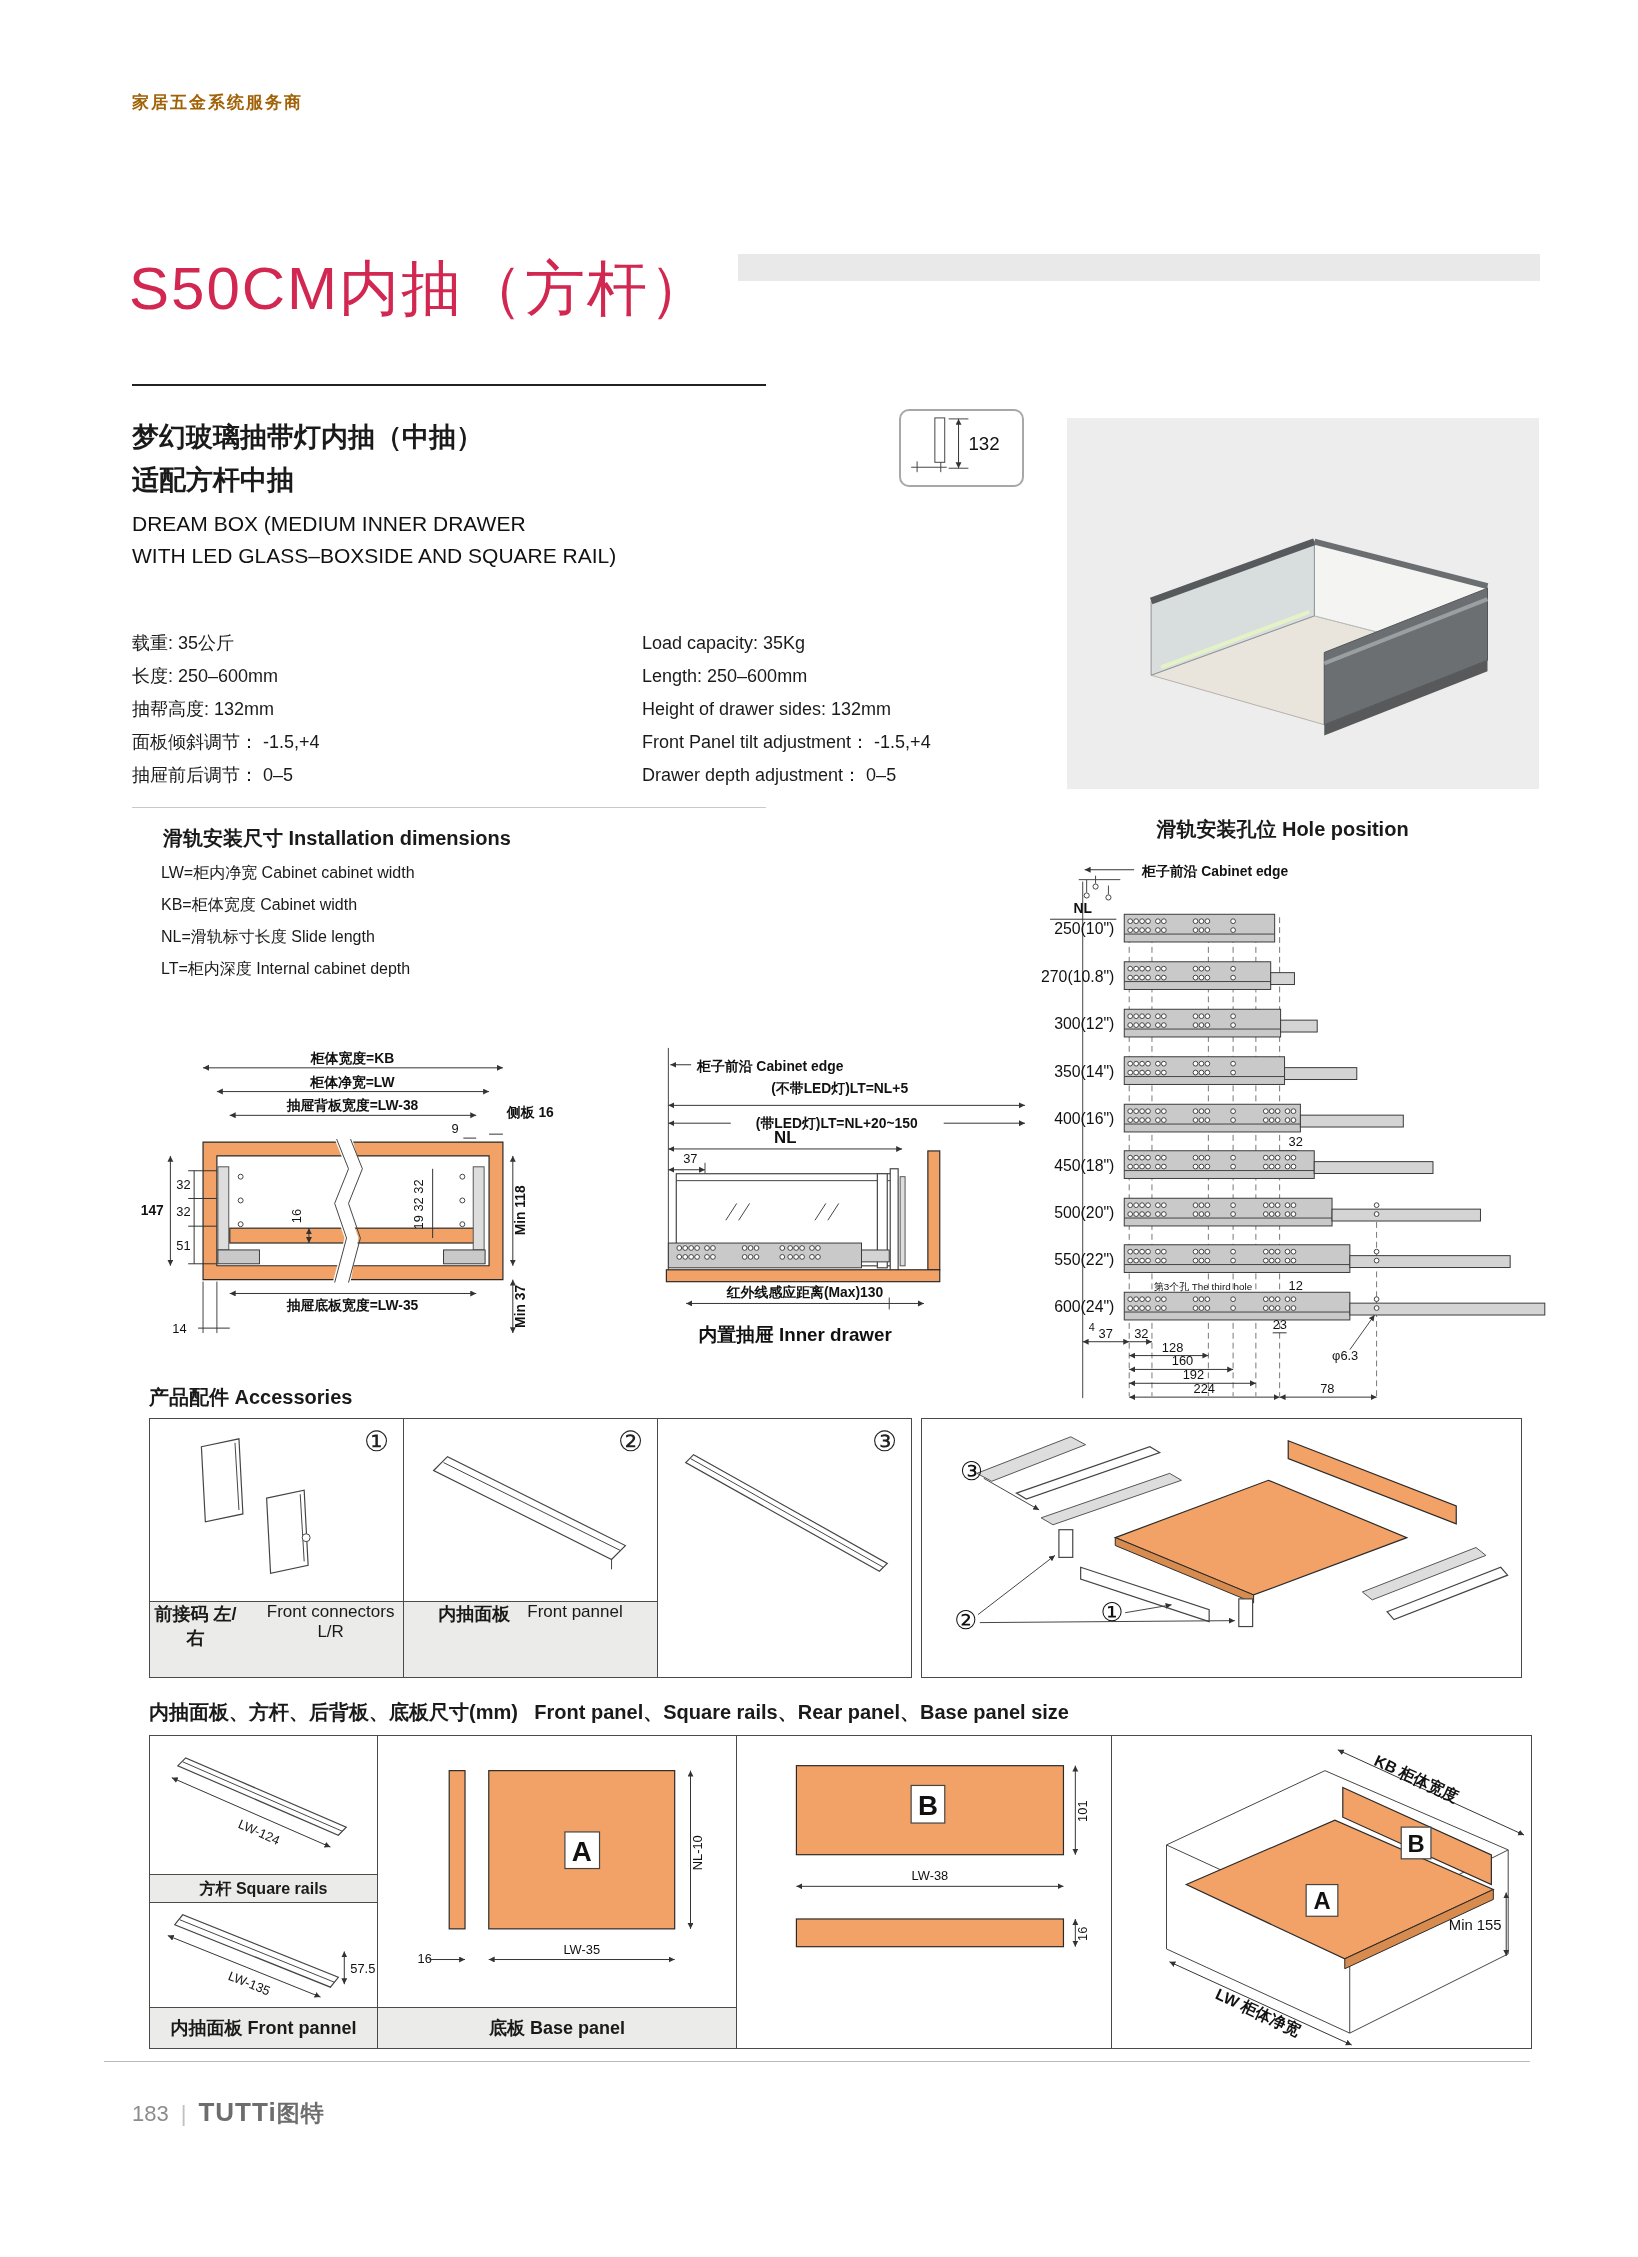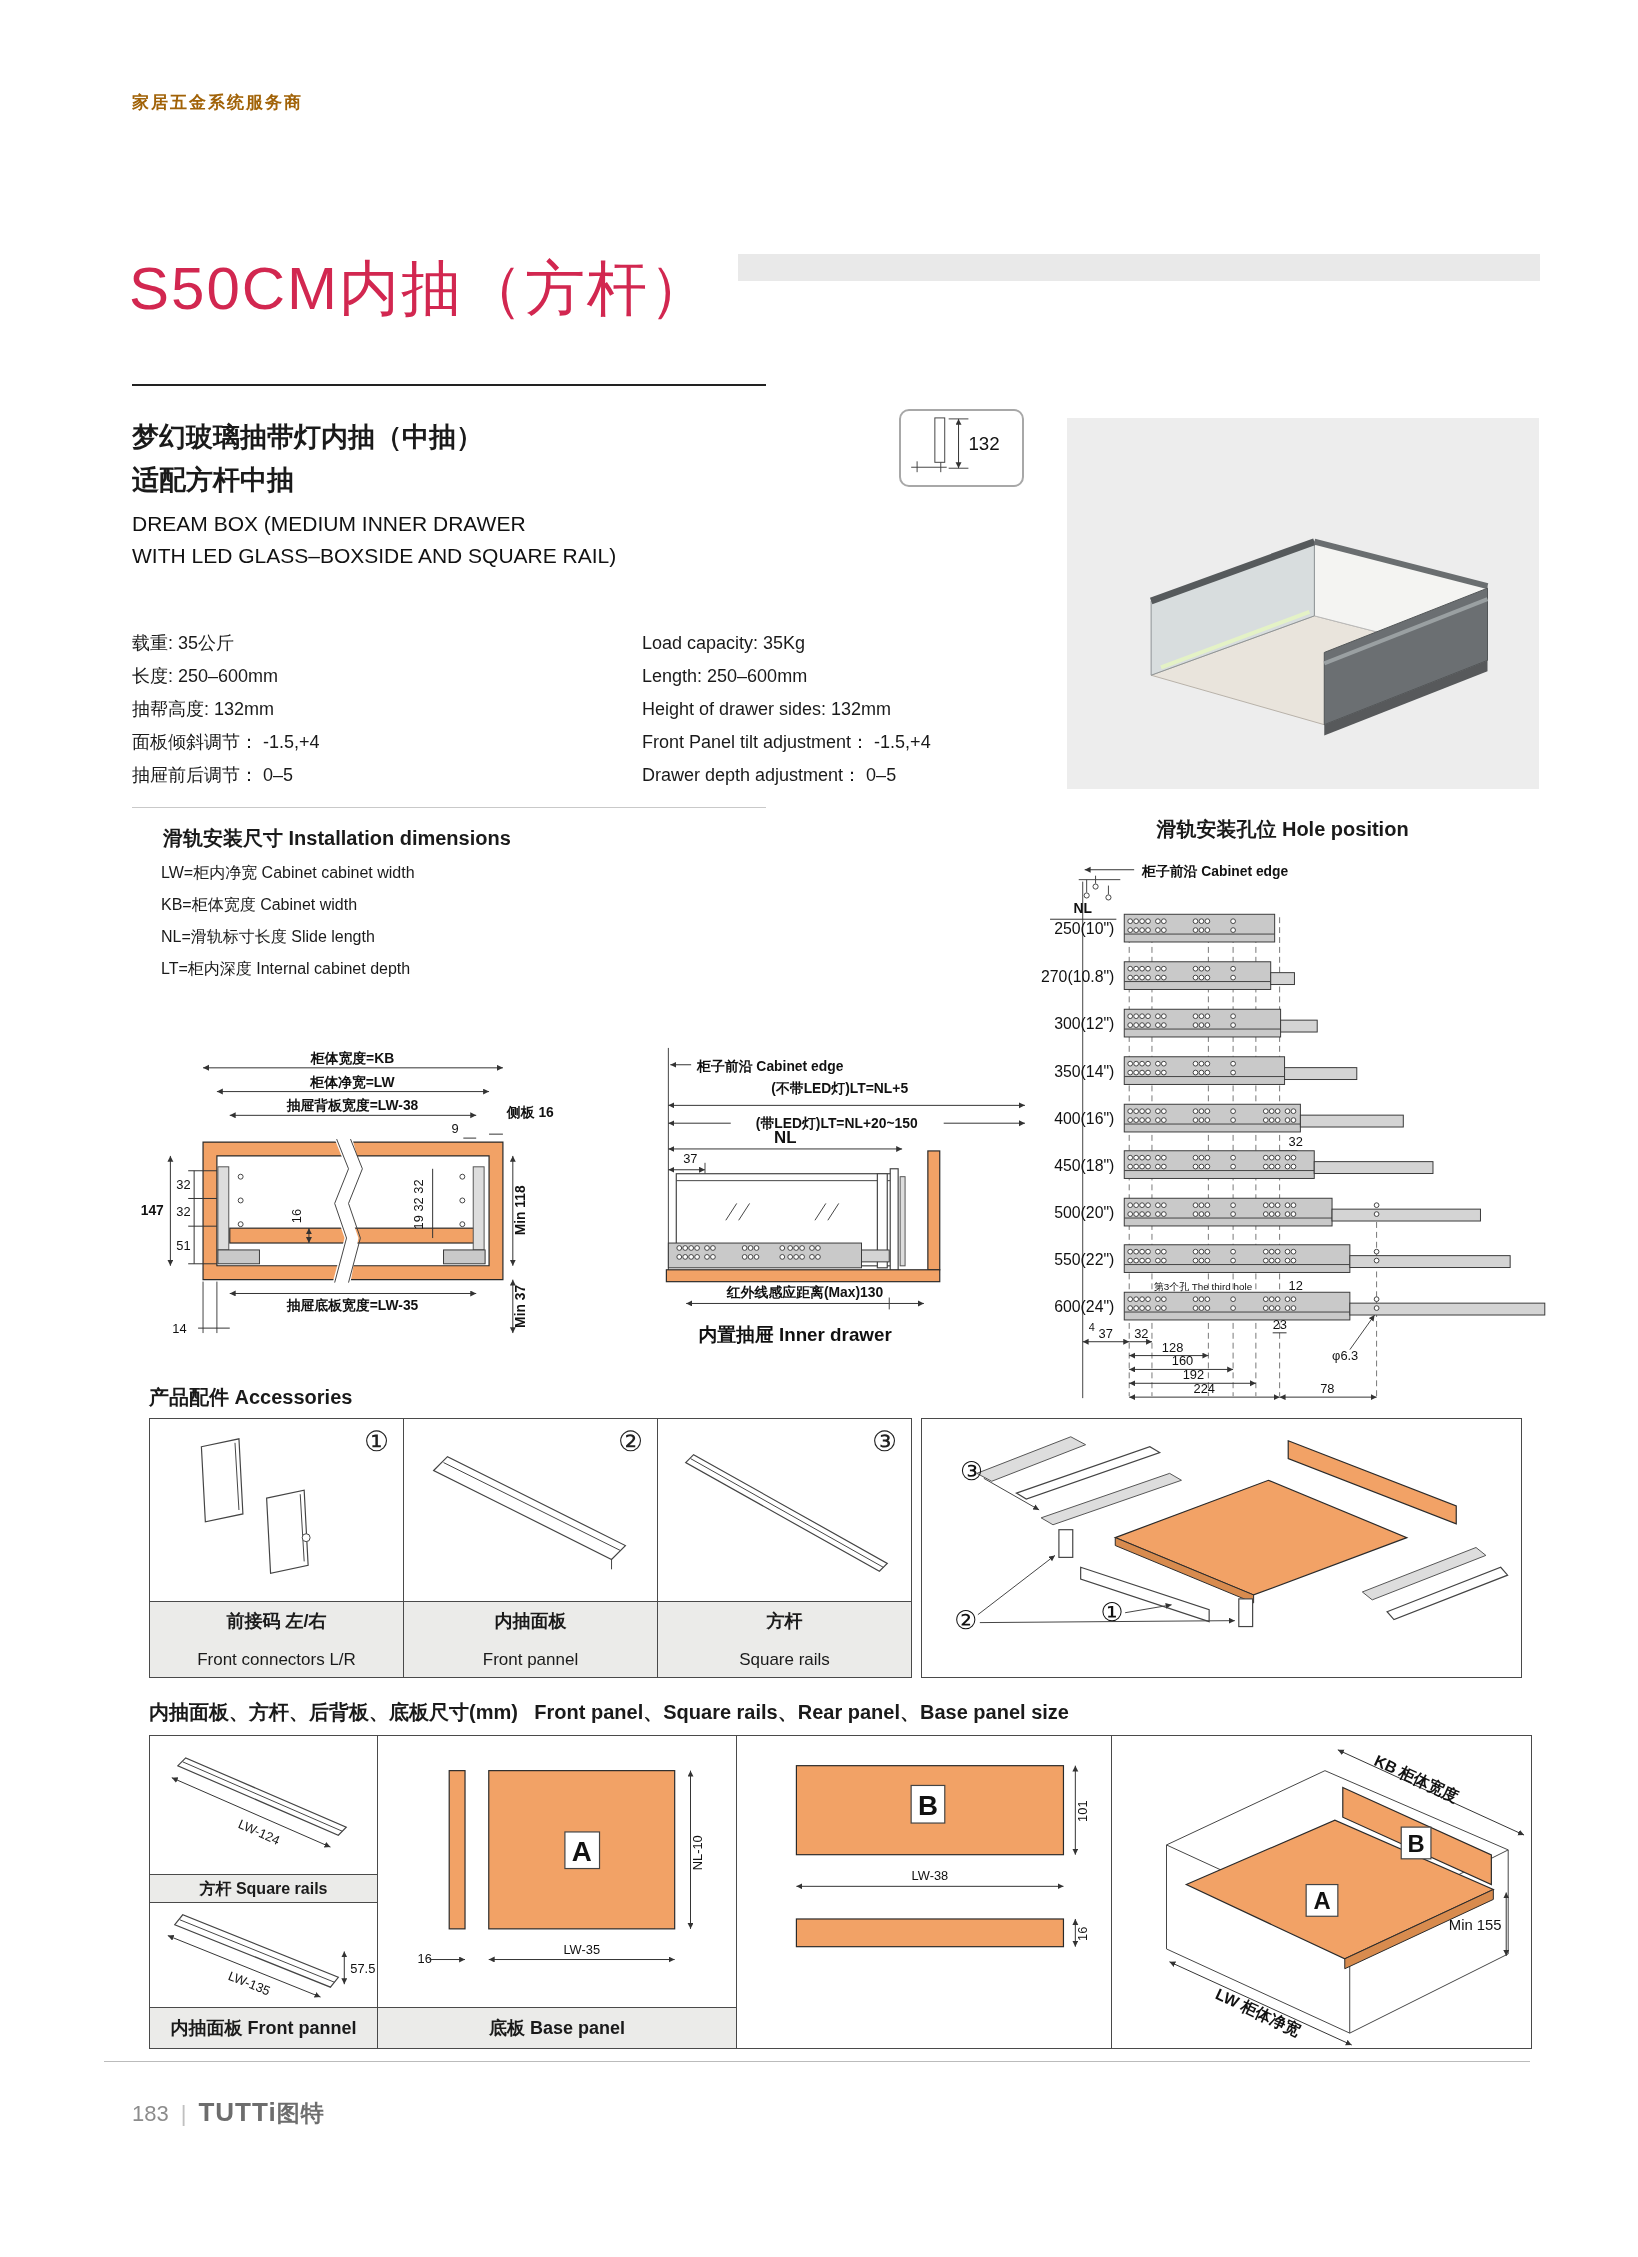--- a/index.html
+++ b/index.html
@@ -30,21 +30,21 @@
   .tail{fill:#d4d4d4;stroke:#3a3a3a;stroke-width:1;}
   .hole{fill:#fff;stroke:#444;stroke-width:1;}
   .dash{stroke:#555;stroke-width:0.8;stroke-dasharray:6 4;}
   .white{fill:#fff;stroke:#444;stroke-width:1.2;}
   .gray{fill:#ddd;stroke:#555;stroke-width:1;}
   .acc-table{display:flex;border:1.5px solid #4a4a4a;background:#fff;}
   .acc-cell{position:relative;width:253px;border-right:1px solid #4a4a4a;display:flex;flex-direction:column;}
   .acc-cell:last-child{border-right:none;}
   .acc-art{height:182px;position:relative;}
   .acc-cap{height:75px;background:#ebebe9;border-top:1px solid #4a4a4a;text-align:center;
-           display:flex;flex-direction:column;justify-content:center;gap:17px;}
+           display:flex;flex-direction:row;justify-content:center;gap:17px;}
   .acc-cap .cn{font-size:18px;font-weight:bold;}
   .acc-cap .en{font-size:17px;}
   .circnum{position:absolute;top:6px;right:14px;font-size:28px;color:#222;}
   .expl{border:1.5px solid #4a4a4a;background:#fff;}
   .ptable{display:flex;border:1.5px solid #4a4a4a;background:#fff;}
   .pcol{position:relative;border-right:1px solid #4a4a4a;}
   .pcol:last-child{border-right:none;}
   .pcap{position:absolute;left:0;right:0;bottom:0;height:40px;background:#ebebe9;border-top:1px solid #4a4a4a;
         text-align:center;line-height:40px;font-size:18px;font-weight:bold;}
   .pcap-mid{position:absolute;left:0;right:0;background:#ebebe9;border-top:1px solid #4a4a4a;border-bottom:1px solid #4a4a4a;
@@ -429,24 +429,20 @@
       </div>
     </div>
     <div class="acc-cell">
       <div class="acc-art">
         <span class="circnum">③</span>
         <svg width="253" height="182" viewBox="0 0 256 184">
           <polygon points="28,44 36,36 232,146 224,154" class="white"></polygon>
           <line x1="33" y1="40" x2="228" y2="150" class="thin"></line>
         </svg>
       </div>
-      <div class="acc-cap">
-        <div class="cn">方杆</div>
-        <div class="en">Square rails</div>
-      </div>
     </div>
   </div>
 
   <div class="abs expl" style="left:921px;top:1418px;width:599px;height:258px;">
     <svg width="599" height="255" viewBox="0 0 605 258">
       <polygon points="55,55 150,18 165,26 70,63" class="gray"></polygon>
       <polygon points="95,75 230,28 240,34 105,81" class="white"></polygon>
       <polygon points="120,100 250,55 262,62 132,107" class="gray"></polygon>
       <polygon points="370,22 540,88 540,106 370,40" class="orange"></polygon>
       <polygon points="195,120 350,62 490,120 335,178" class="orange"></polygon>

